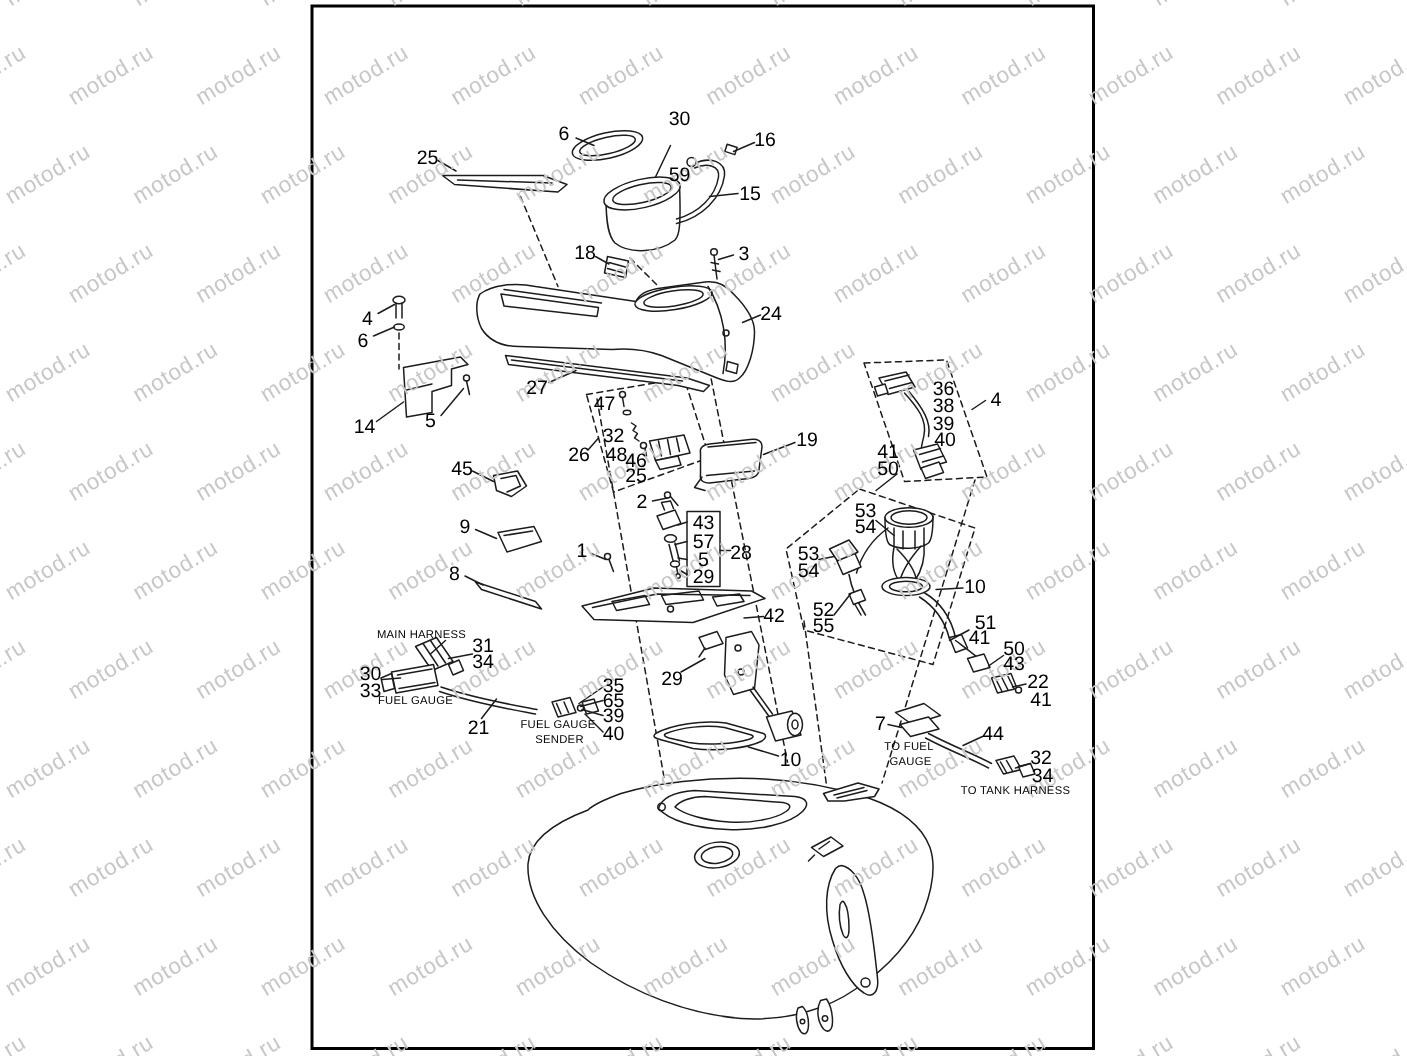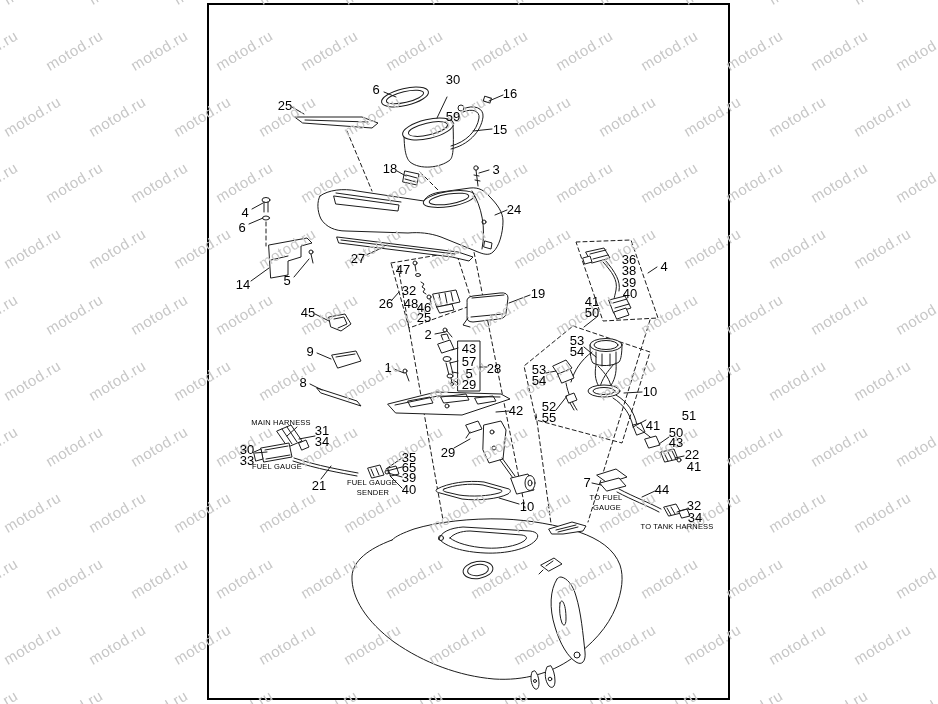--- a/index.html
+++ b/index.html
@@ -539,21 +539,21 @@
     <div class="callout" style="left: 469px; top: 348px;">43</div>
     <div class="callout" style="left: 469px; top: 361px;">57</div>
     <div class="callout" style="left: 662px; top: 489px;">44</div>
     <div class="callout" style="left: 308px; top: 312px;">45</div>
     <div class="callout" style="left: 424px; top: 307px;">46</div>
     <div class="callout" style="left: 403px; top: 269px;">47</div>
     <div class="callout" style="left: 411px; top: 303px;">48</div>
     <div class="callout" style="left: 424px; top: 317px;">25</div>
     <div class="callout" style="left: 676px; top: 432px;">50</div>
     <div class="callout" style="left: 676px; top: 442px;">43</div>
-    <div class="callout" style="left: 689px; top: 415px;">51</div>
+    <div class="callout" style="left: 657px; top: 415px;">51</div>
     <div class="callout" style="left: 653px; top: 425px;">41</div>
     <div class="callout" style="left: 549px; top: 406px;">52</div>
     <div class="callout" style="left: 549px; top: 417px;">55</div>
     <div class="callout" style="left: 577px; top: 340px;">53</div>
     <div class="callout" style="left: 577px; top: 351px;">54</div>
     <div class="callout" style="left: 539px; top: 369px;">53</div>
     <div class="callout" style="left: 539px; top: 380px;">54</div>
     <div class="annot" style="left: 281px; top: 423px;">MAIN HARNESS</div>
     <div class="annot" style="left: 277px; top: 467px;">FUEL GAUGE</div>
     <div class="annot" style="left: 372px; top: 483px;">FUEL GAUGE</div>

